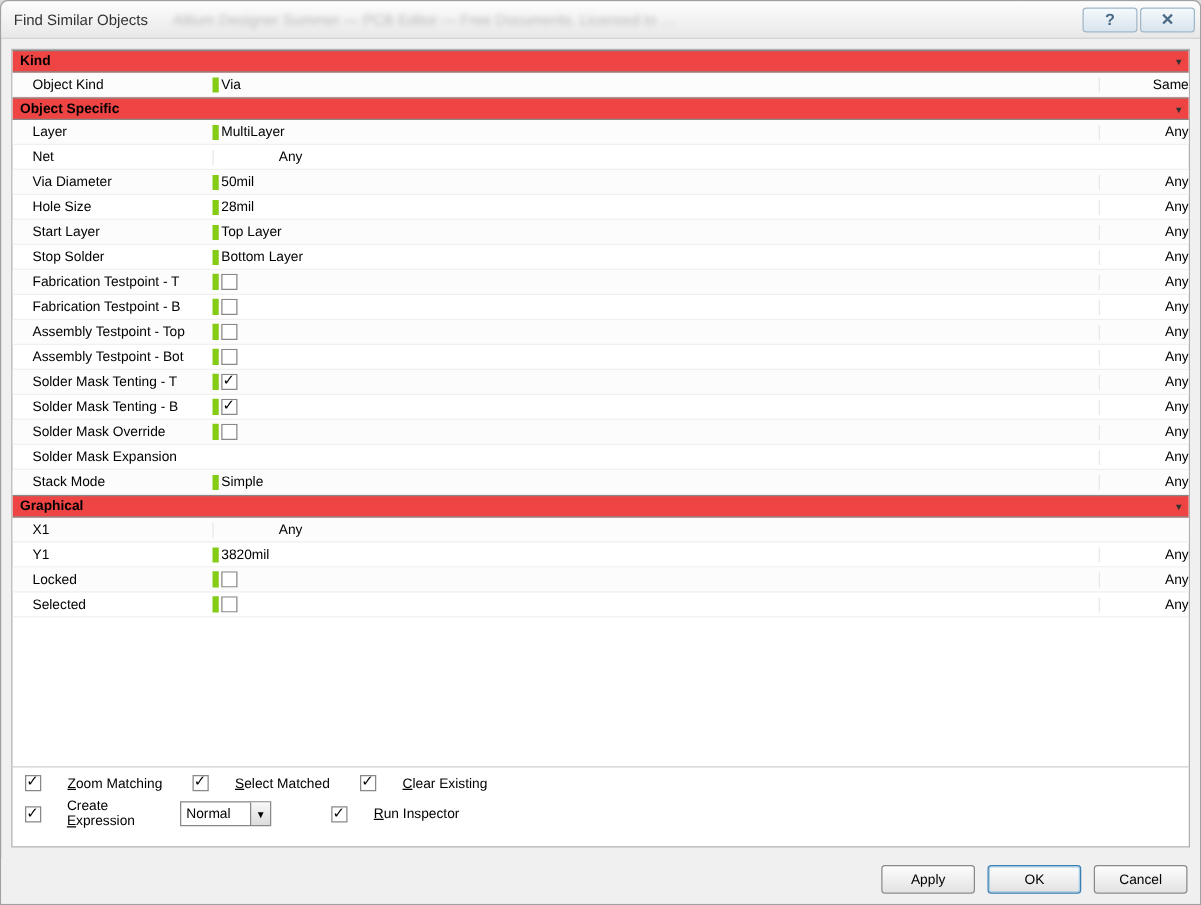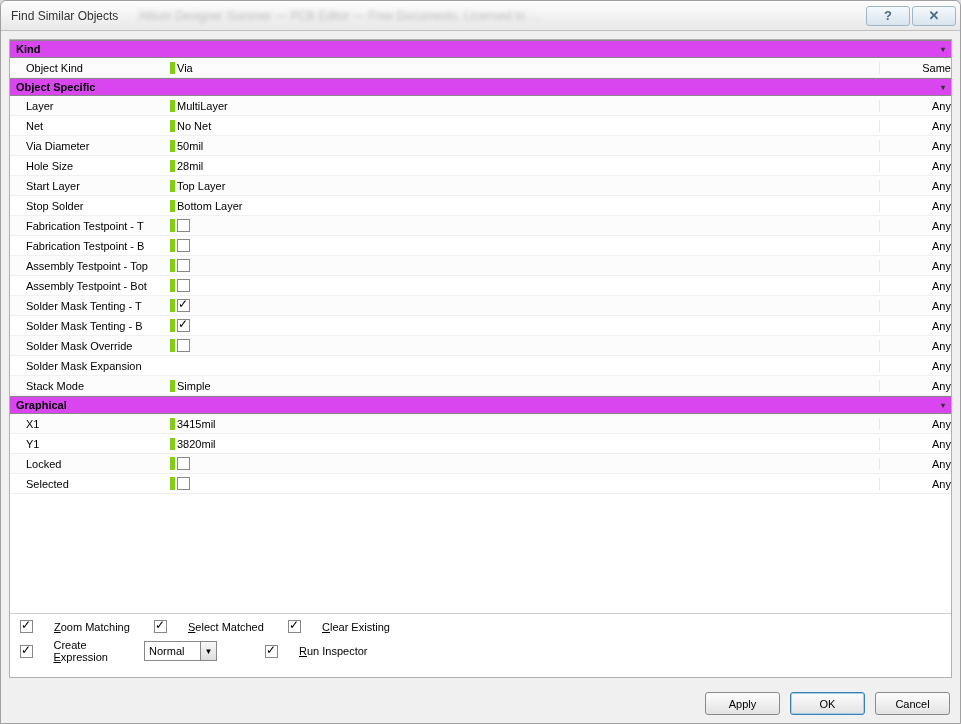--- a/index.html
+++ b/index.html
@@ -69,21 +69,21 @@
   border: 1px solid #b0b0b0;
   display: flex;
   flex-direction: column;
   overflow: hidden;
 }
 .grid {
   flex: 1;
   overflow-y: auto;
 }
 .group-header {
-  background: #d946ef;
+  background: #ef4444;
   color: #000;
   font-weight: bold;
   padding: 2px 6px;
   border-top: 1px solid #888;
   border-bottom: 1px solid #888;
   height: 18px;
   display: flex;
   align-items: center;
   position: relative;
 }
@@ -224,21 +224,20 @@
           <div class="cell-match">Same</div>
         </div>
         <div class="group-header">Object Specific<span class="chevron">▾</span></div>
         <div class="row">
           <div class="cell-name">Layer</div>
           <div class="cell-value">MultiLayer</div>
           <div class="cell-match">Any</div>
         </div>
         <div class="row">
           <div class="cell-name">Net</div>
-          <div class="cell-value">No Net</div>
           <div class="cell-match">Any</div>
         </div>
         <div class="row">
           <div class="cell-name">Via Diameter</div>
           <div class="cell-value">50mil</div>
           <div class="cell-match">Any</div>
         </div>
         <div class="row">
           <div class="cell-name">Hole Size</div>
           <div class="cell-value">28mil</div>
@@ -295,21 +294,20 @@
           <div class="cell-match">Any</div>
         </div>
         <div class="row">
           <div class="cell-name">Stack Mode</div>
           <div class="cell-value">Simple</div>
           <div class="cell-match">Any</div>
         </div>
         <div class="group-header">Graphical<span class="chevron">▾</span></div>
         <div class="row">
           <div class="cell-name">X1</div>
-          <div class="cell-value">3415mil</div>
           <div class="cell-match">Any</div>
         </div>
         <div class="row">
           <div class="cell-name">Y1</div>
           <div class="cell-value">3820mil</div>
           <div class="cell-match">Any</div>
         </div>
         <div class="row">
           <div class="cell-name">Locked</div>
           <div class="cell-value"><span class="chk"></span></div>

